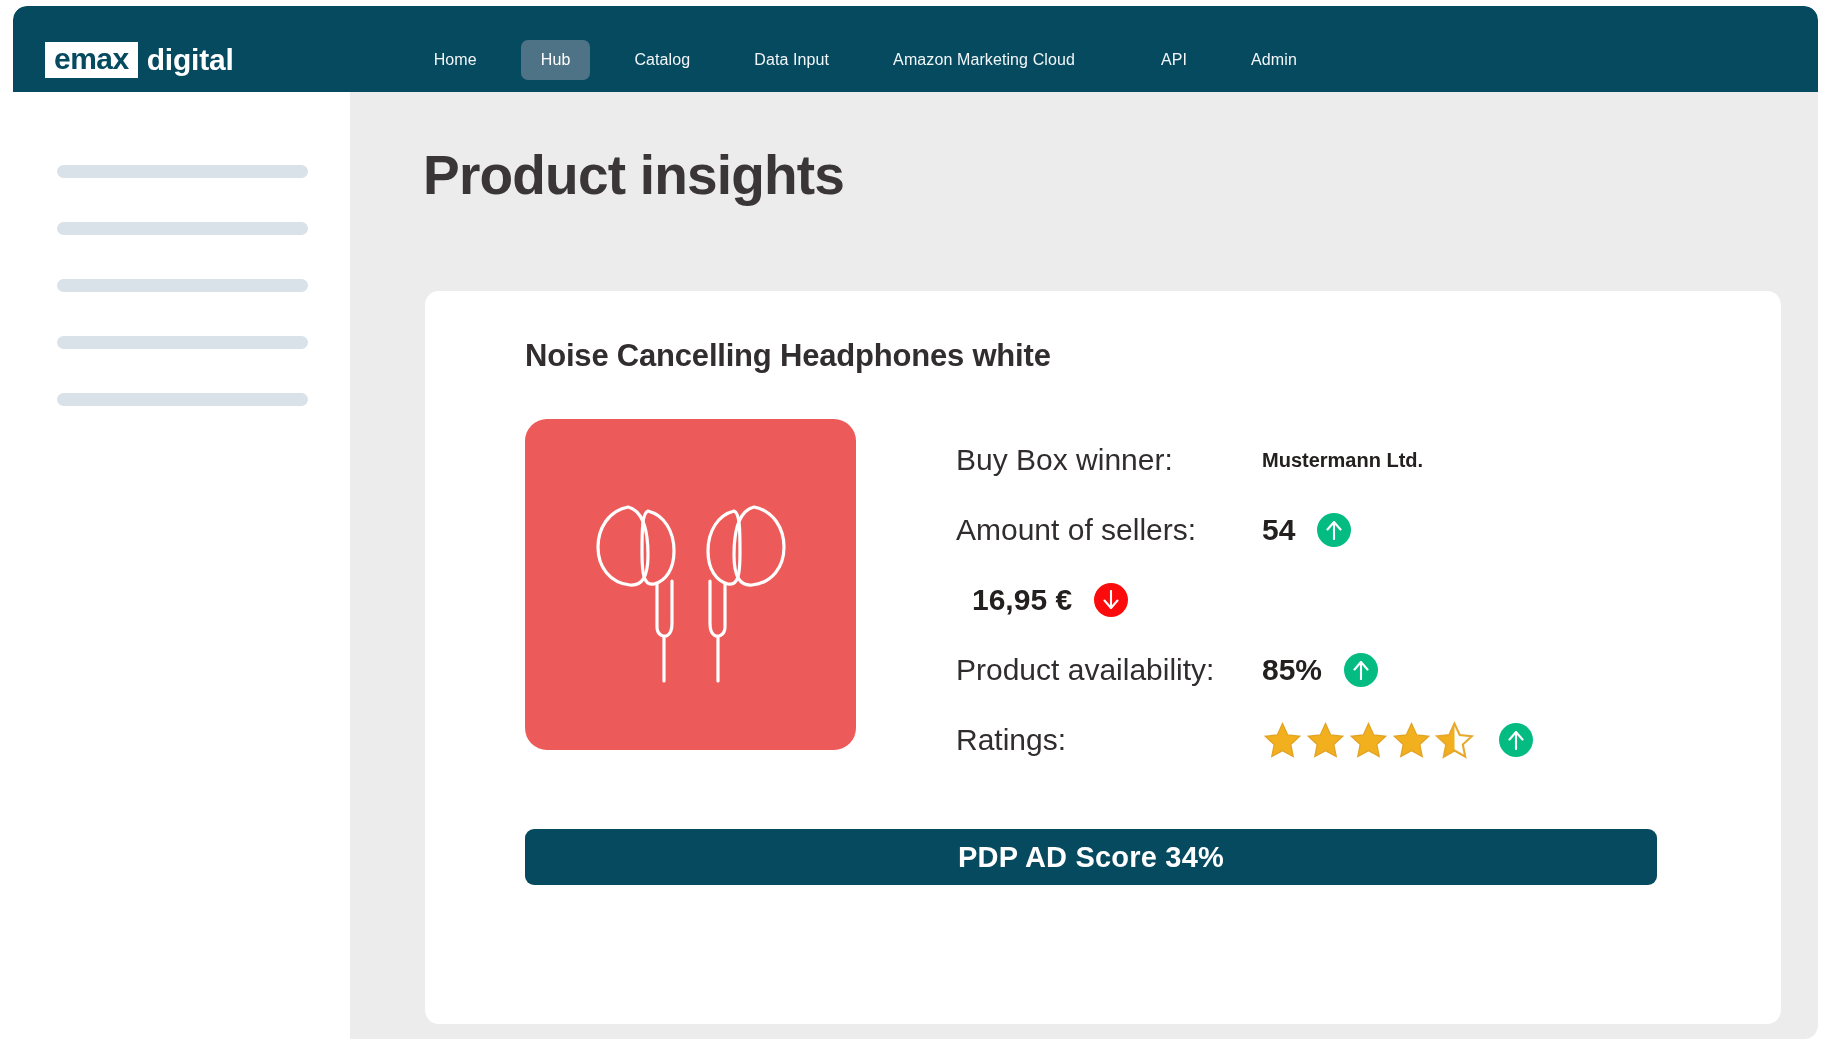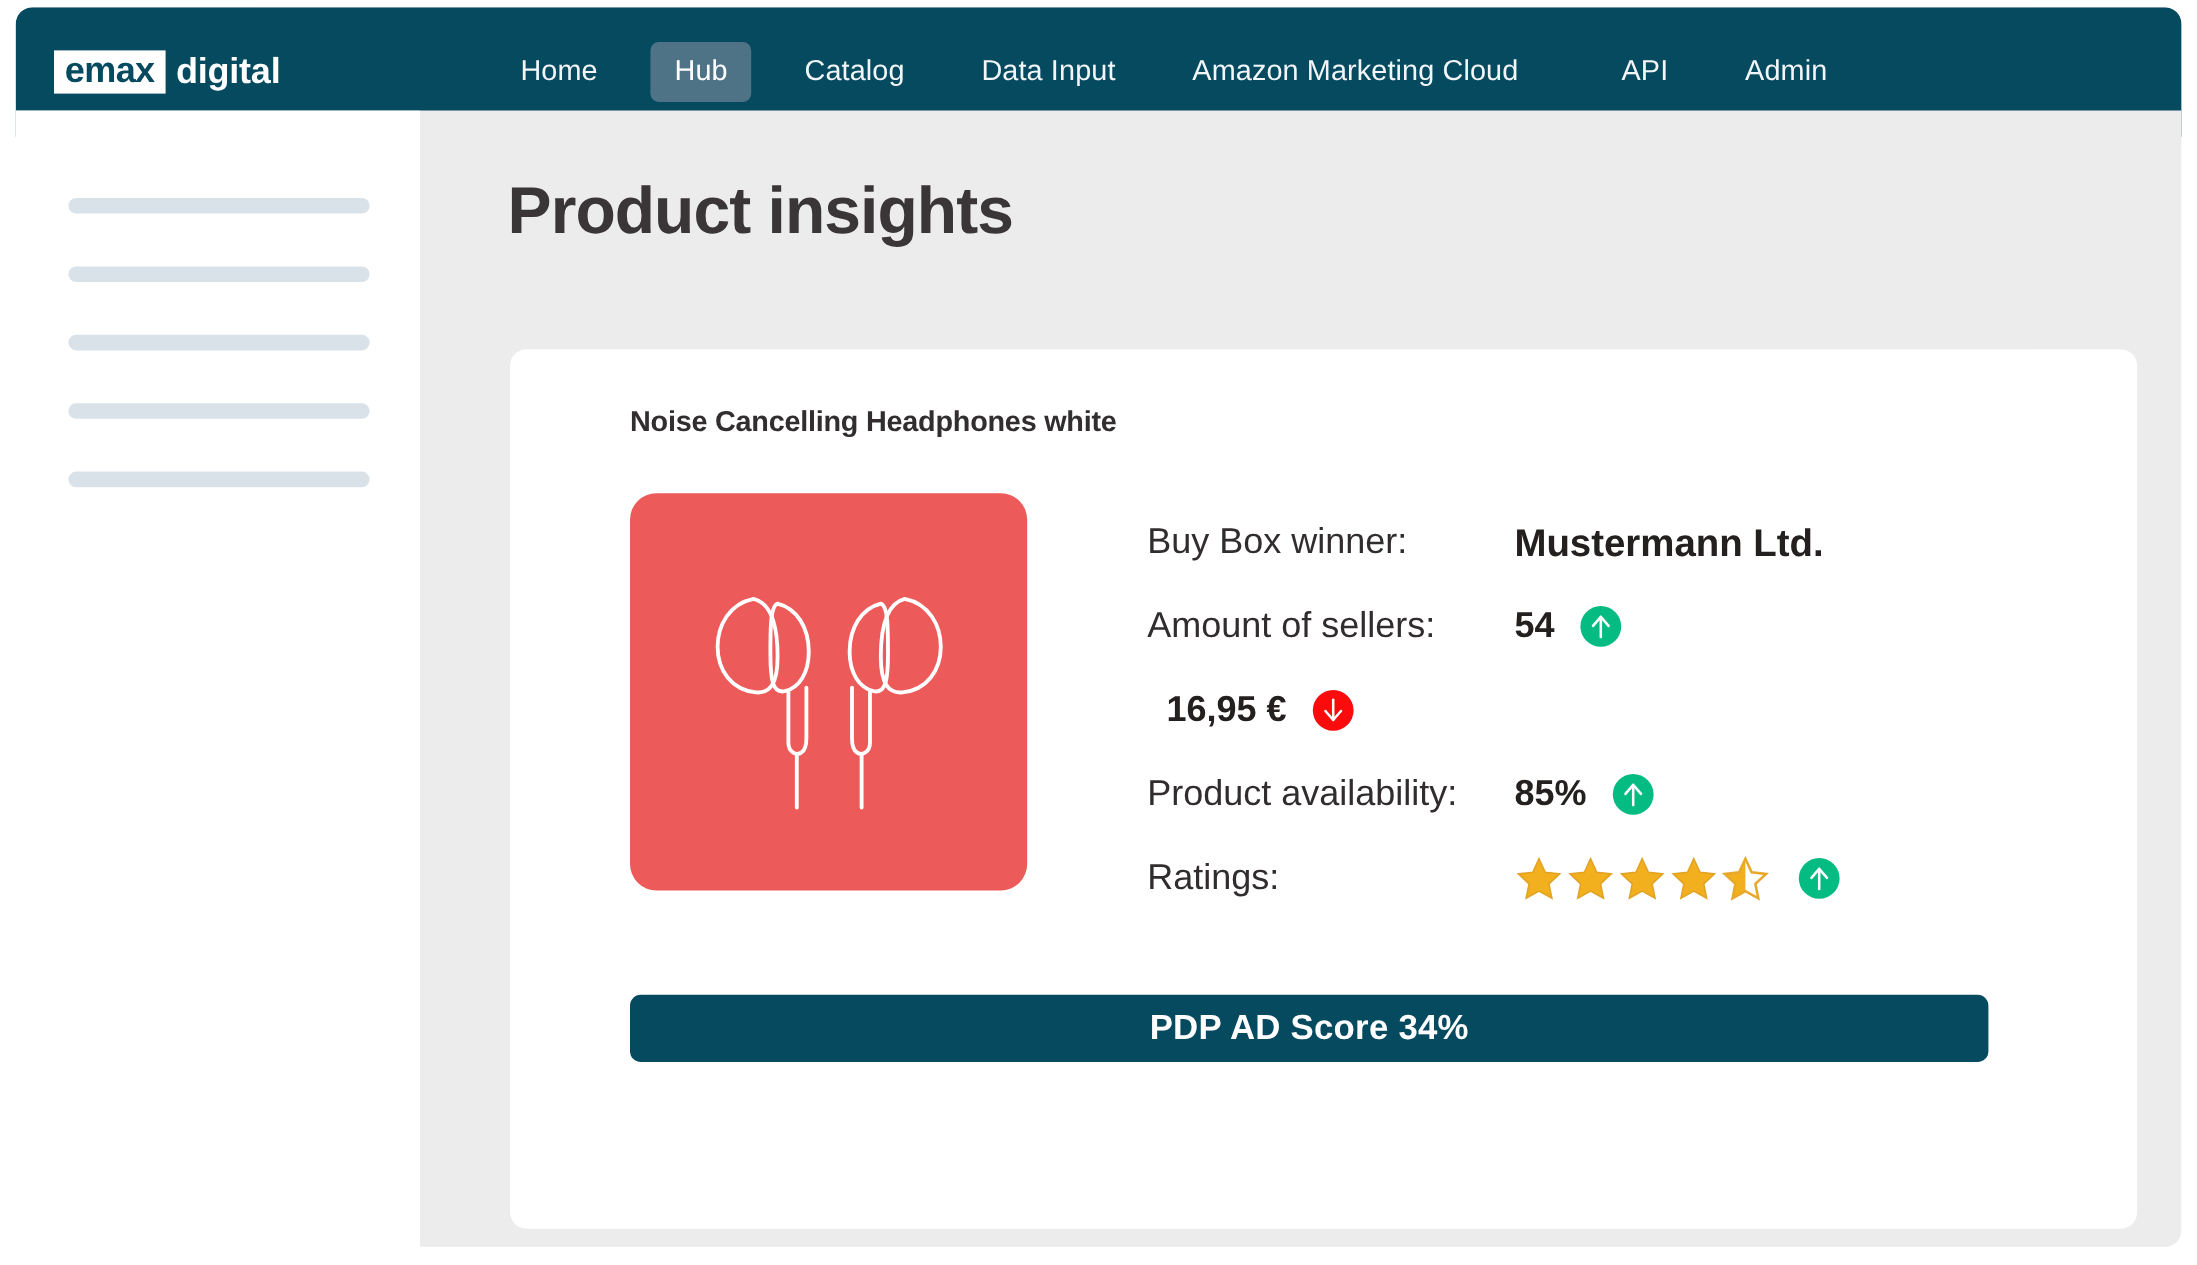--- a/index.html
+++ b/index.html
@@ -62,21 +62,21 @@
     letter-spacing: -0.2px;
   }
 
   #nav {
     display: flex;
     align-items: center;
     margin-left: 180px;
   }
   .nav-item {
     color: #f2f6f8;
-    font-size: 24px;
+    font-size: 16px;
     padding: 11px 20px;
     border-radius: 7px;
     white-space: nowrap;
     cursor: pointer;
     margin-right: 24px;
     letter-spacing: 0.1px;
   }
   .nav-item.active {
     background: #4E7386;
     color: #ffffff;
@@ -127,21 +127,21 @@
     left: 75px;
     top: 199px;
     width: 1356px;
     height: 733px;
     background: #ffffff;
     border-radius: 14px;
   }
 
   #card-title {
     margin: 47px 0 0 100px;
-    font-size: 24px;
+    font-size: 31px;
     font-weight: bold;
     color: #322E2F;
     letter-spacing: -0.2px;
   }
 
   #card-body {
     display: flex;
     margin: 45px 0 0 100px;
   }
 
@@ -173,21 +173,21 @@
     font-weight: normal;
     white-space: nowrap;
   }
   .stat-value {
     font-size: 30px;
     color: #23201F;
     font-weight: bold;
     white-space: nowrap;
     margin-left: 16px;
   }
-  .stat-value.big { font-size: 32px; }
+  .stat-value.big { font-size: 20px; }
 
   
   .badge {
     width: 34px;
     height: 34px;
     border-radius: 50%;
     margin-left: 22px;
     flex: 0 0 auto;
     display: flex;
     align-items: center;

